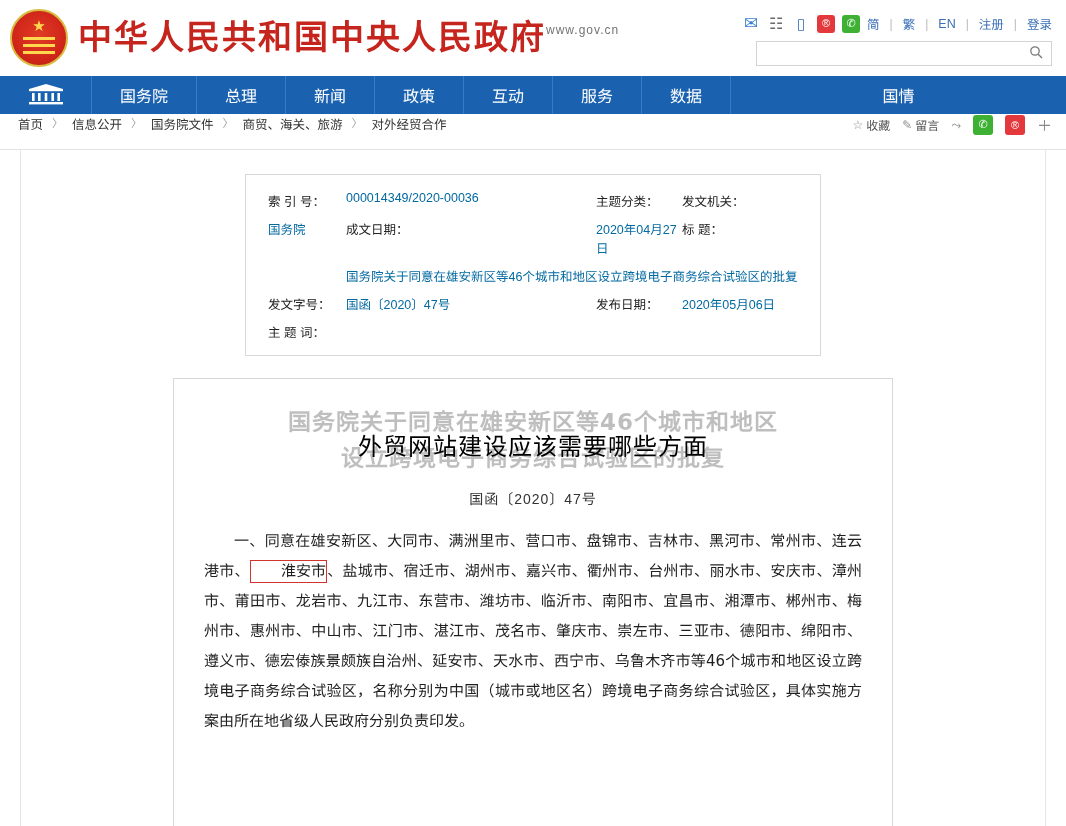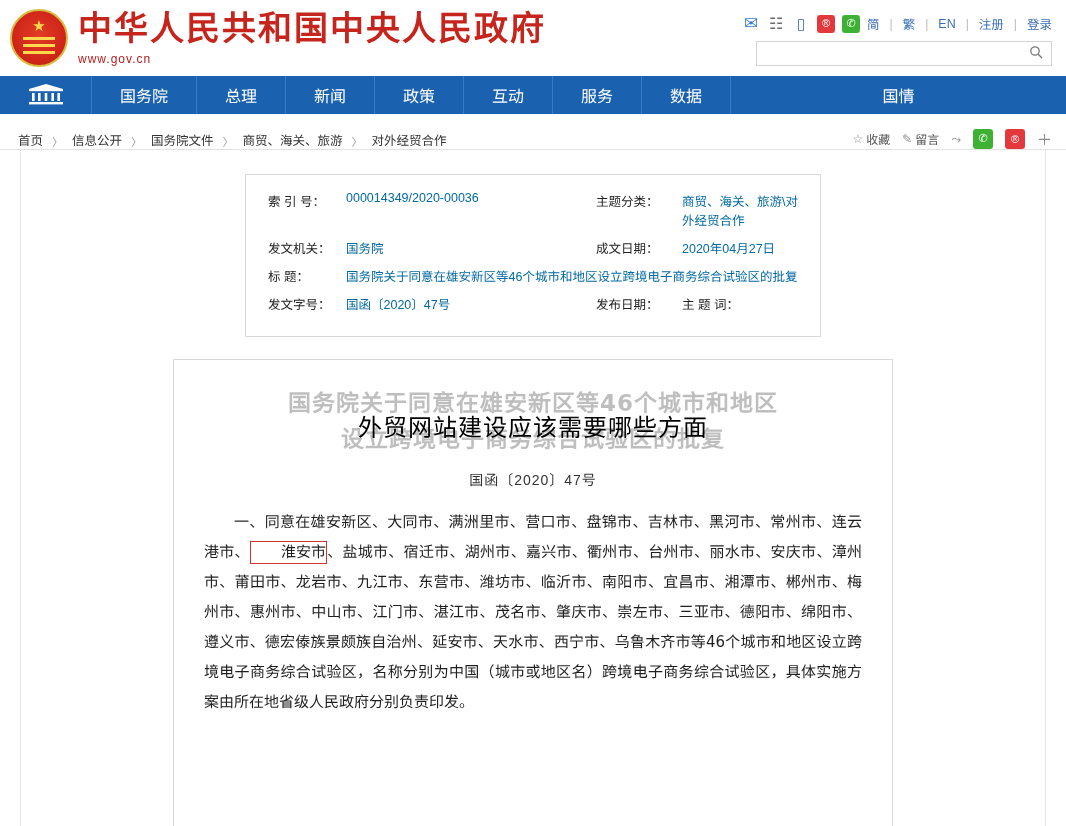--- a/index.html
+++ b/index.html
@@ -36,31 +36,31 @@
     line-height: 1;
   }
   .emblem::after {
     content: "";
     position: absolute; left: 11px; right: 11px; top: 26px; height: 17px;
     background:
       linear-gradient(#ffd84d, #ffd84d) 0 0/100% 3px no-repeat,
       linear-gradient(#ffd84d, #ffd84d) 0 7px/100% 3px no-repeat,
       linear-gradient(#ffd84d, #ffd84d) 0 14px/100% 3px no-repeat;
   }
-  .site-title-wrap { display: flex; flex-direction: column; justify-content: flex-end; }
+  .site-title-wrap { display: flex; flex-direction: row; justify-content: flex-end; }
   .site-title {
     color: #c5251c;
     font-size: 34px;
     font-weight: bold;
     letter-spacing: 2px;
     line-height: 1.1;
     font-family: "DejaVu Sans", "Liberation Sans", sans-serif;
   }
   .site-url {
-    color: #b91c1c;
+    color: #737373;
     font-size: 12px;
     margin-top: 4px;
     letter-spacing: 1px;
   }
   .header-right {
     margin-left: auto;
     display: flex;
     flex-direction: column;
     align-items: flex-end;
     gap: 8px;
@@ -127,21 +127,21 @@
     border-right: 1px solid #3a7cc4;
     white-space: nowrap;
     cursor: pointer;
   }
   .nav-item:last-child { border-right: none; flex: 1; }
 
   
   .crumb-bar {
     height: 36px;
     display: flex;
-    align-items: flex-end;
+    align-items: flex-start;
     padding: 0 14px 0 18px;
     border-bottom: 1px solid #e2e2e2;
     font-size: 12.5px;
     color: #333;
   }
   .crumb-link { color: #333; }
   .crumb-sep { color: #9b9b9b; margin: 0 9px; font-size: 11px; }
   .crumb-tools {
     margin-left: auto;
     display: flex; align-items: center; gap: 12px;
@@ -337,33 +337,33 @@
 </div>
 
 <div class="page">
   <div class="page-frame">
 
     <div class="meta-box">
       <div class="meta-grid">
         <div class="meta-label">索 引 号：</div>
         <div class="meta-val">000014349/2020-00036</div>
         <div class="meta-label">主题分类：</div>
-        <div class="meta-val">商贸、海关、旅游\对外经贸合作</div>
 
         <div class="meta-label">发文机关：</div>
         <div class="meta-val">国务院</div>
         <div class="meta-label">成文日期：</div>
         <div class="meta-val">2020年04月27日</div>
 
         <div class="meta-label">标    题：</div>
         <div class="meta-val" style="grid-column: 2 / span 3;">国务院关于同意在雄安新区等46个城市和地区设立跨境电子商务综合试验区的批复</div>
 
         <div class="meta-label">发文字号：</div>
         <div class="meta-val">国函〔2020〕47号</div>
         <div class="meta-label">发布日期：</div>
+        <div class="meta-val">2020年05月06日</div>
 
         <div class="meta-label">主 题 词：</div>
         <div class="meta-val" style="grid-column: 2 / span 3;"></div>
       </div>
     </div>
 
     <div class="doc-box">
       <div class="doc-title title-faded">国务院关于同意在雄安新区等46个城市和地区</div>
       <div class="doc-title title-faded">设立跨境电子商务综合试验区的批复</div>
       <div class="overlay-title">外贸网站建设应该需要哪些方面</div>

